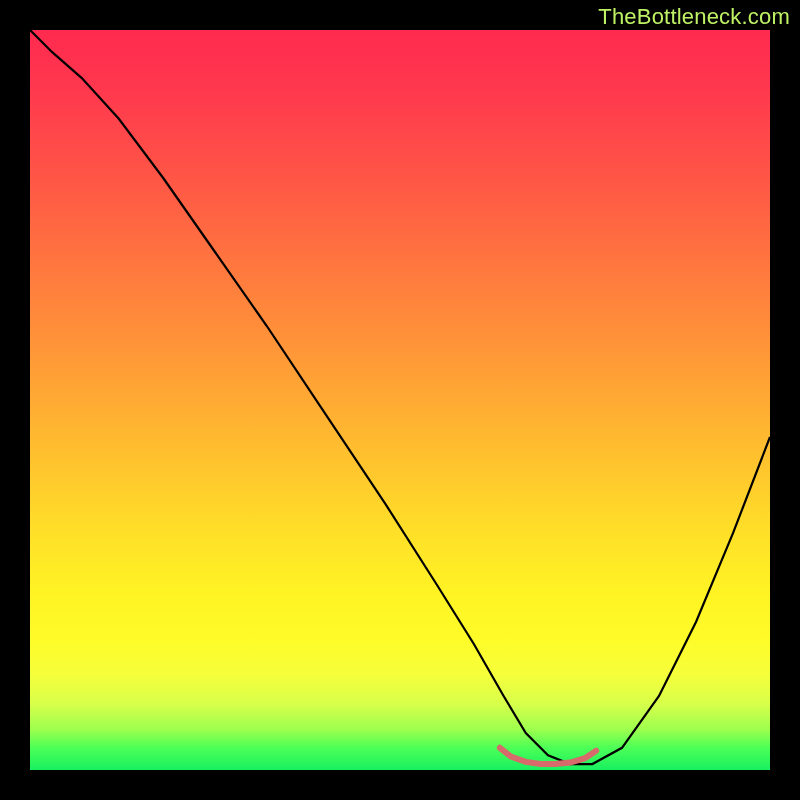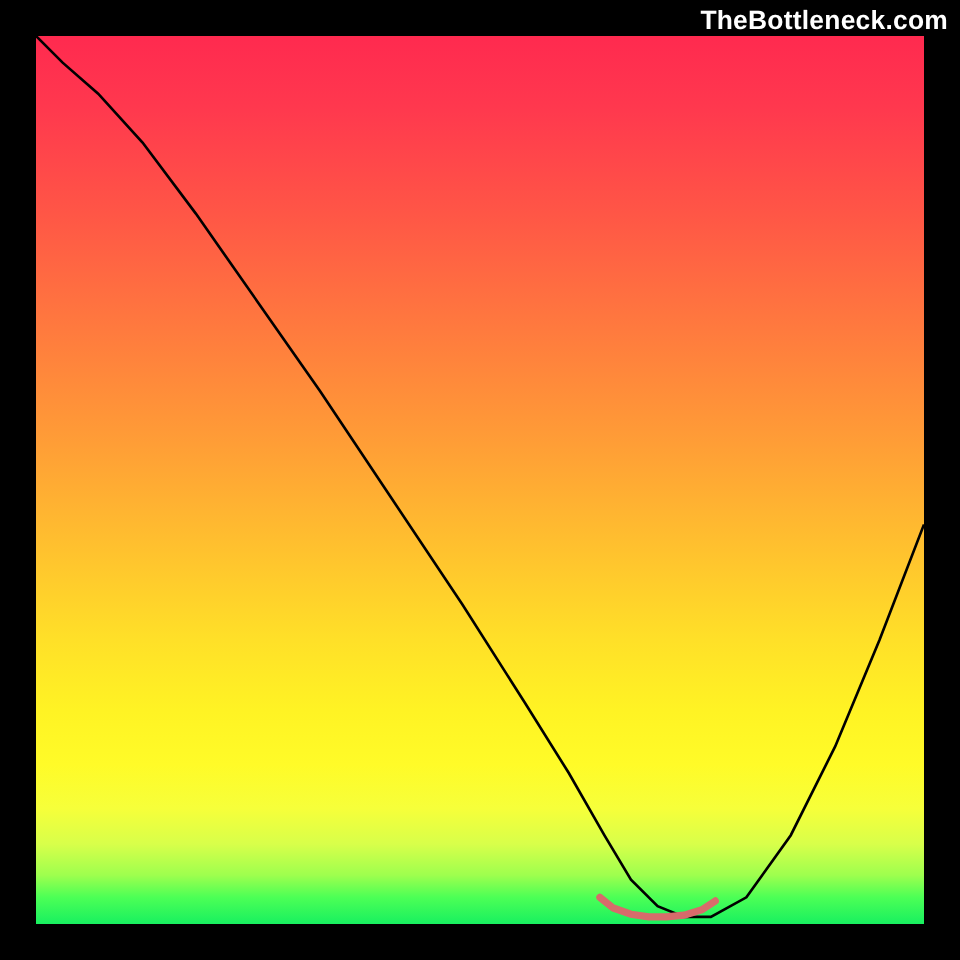--- a/index.html
+++ b/index.html
@@ -9,22 +9,22 @@
     width: 800px;
     height: 800px;
     background: #000;
   }
   .watermark {
     position: absolute;
     top: 4px;
     right: 10px;
     font-family: Arial, Helvetica, sans-serif;
     font-size: 22px;
-    font-weight: 700;
-    color: #ffffff;
+    font-weight: 400;
+    color: #bef264;
     letter-spacing: 0.2px;
     z-index: 5;
   }
   .plot-area {
     position: absolute;
     left: 30px;
     top: 30px;
     width: 740px;
     height: 740px;
     overflow: hidden;

